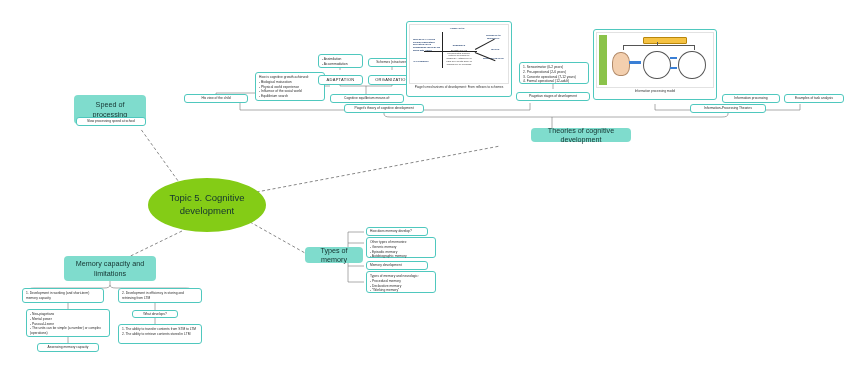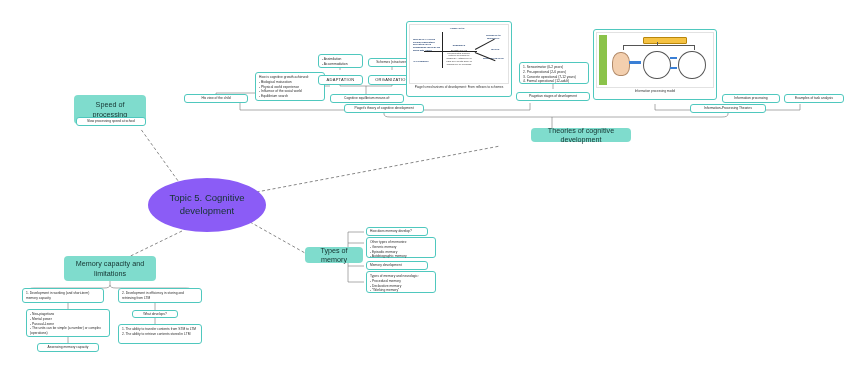--- a/index.html
+++ b/index.html
@@ -9,21 +9,21 @@
     position:relative;overflow:hidden;
     -webkit-font-smoothing:antialiased;
   }
   #canvas{position:absolute;left:0;top:0;width:848px;height:379px;}
   #edges{position:absolute;left:0;top:0;width:848px;height:379px;pointer-events:none;}
 
   .node{position:absolute;box-sizing:border-box;}
 
   
   .central{
-    background:#8b5cf6;border-radius:50%;
+    background:#84cc16;border-radius:50%;
     display:flex;align-items:center;justify-content:center;
     text-align:center;color:#14332f;font-size:9.5px;line-height:1.35;
   }
   
   .branch{
     background:#7fdccd;border-radius:4px;
     display:flex;align-items:center;justify-content:center;
     text-align:center;color:#143330;font-size:7.2px;line-height:1.3;
     padding:2px 4px;
   }

